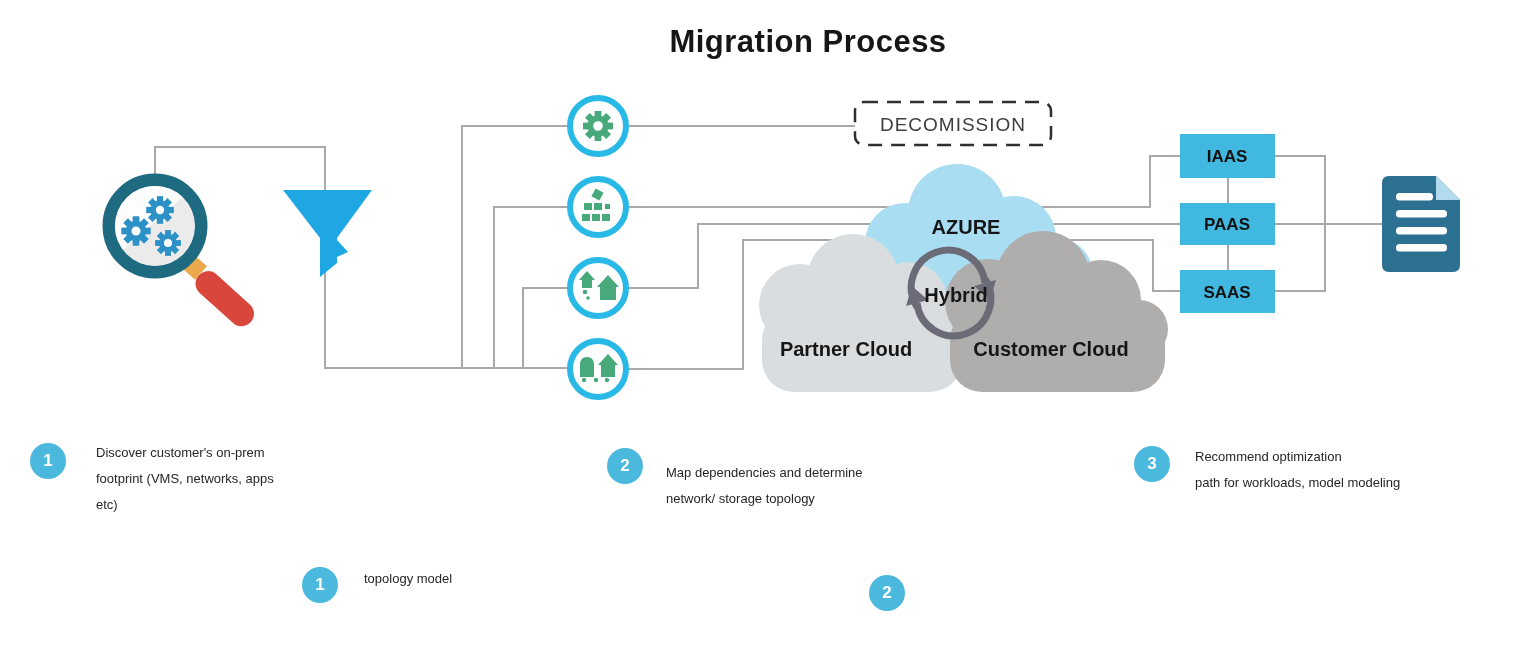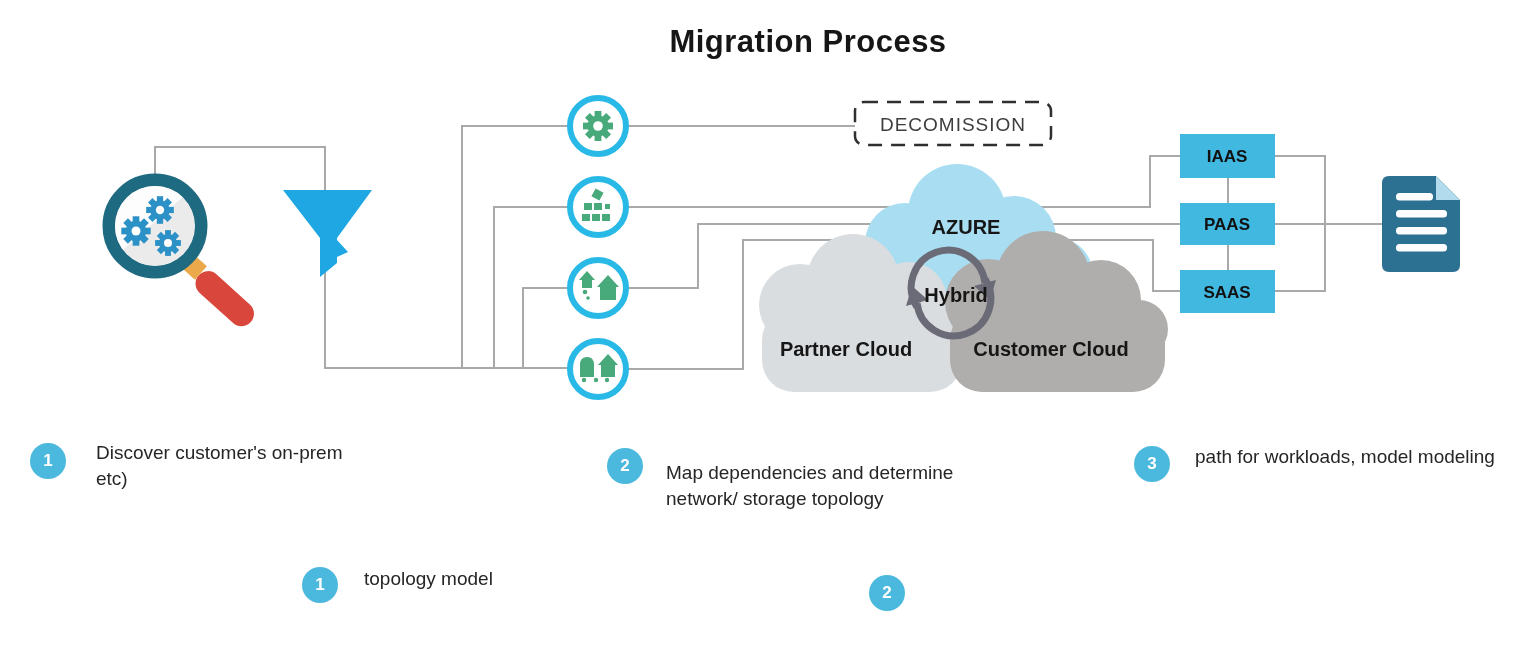--- a/index.html
+++ b/index.html
@@ -4,21 +4,21 @@
 <style>
   html,body{margin:0;padding:0;background:#ffffff;}
   .stage{position:relative;width:1536px;height:659px;background:#ffffff;overflow:hidden;
          font-family:"Liberation Sans",sans-serif;}
   .diagram-svg{position:absolute;left:0;top:0;}
   .title{position:absolute;left:0;top:24px;width:100%;text-align:center;
          font-size:31px;font-weight:bold;color:#161616;letter-spacing:0.5px;margin-left:40px;}
   .badge{position:absolute;width:36px;height:36px;border-radius:50%;background:#4bb9dd;
          color:#ffffff;font-weight:bold;font-size:17px;display:flex;align-items:center;
          justify-content:center;}
-  .annot-text{position:absolute;font-size:19px;color:#262626;line-height:26px;}
+  .annot-text{position:absolute;font-size:13px;color:#262626;line-height:26px;}
   svg text{font-family:"Liberation Sans",sans-serif;}
 </style>
 </head>
 <body>
 
 <div class="stage">
 
   <div class="title">Migration Process</div>
 
   <svg class="diagram-svg" width="1536" height="659" viewBox="0 0 1536 659">
@@ -171,31 +171,33 @@
       <rect x="1396" y="193" width="37" height="7.5" rx="3.5" fill="#ffffff"></rect>
       <rect x="1396" y="210" width="51" height="7.5" rx="3.5" fill="#ffffff"></rect>
       <rect x="1396" y="227" width="51" height="7.5" rx="3.5" fill="#ffffff"></rect>
       <rect x="1396" y="244" width="51" height="7.5" rx="3.5" fill="#ffffff"></rect>
     </g>
   </svg>
 
   <div class="badge" style="left:30px;top:443px;">1</div>
   <div class="annot-text" style="left:96px;top:440px;width:310px;">
     <div>Discover customer's on-prem</div>
+    <div>footprint (VMS, networks, apps</div>
     <div>etc)</div>
   </div>
 
   <div class="badge" style="left:607px;top:448px;">2</div>
   <div class="annot-text" style="left:666px;top:460px;width:330px;">
     <div>Map dependencies and determine</div>
     <div>network/ storage topology</div>
   </div>
 
   <div class="badge" style="left:1134px;top:446px;">3</div>
   <div class="annot-text" style="left:1195px;top:444px;width:340px;">
+    <div>Recommend optimization</div>
     <div>path for workloads, model modeling</div>
   </div>
 
   <div class="badge" style="left:302px;top:567px;">1</div>
   <div class="annot-text" style="left:364px;top:566px;width:310px;">
     <div>topology model</div>
   </div>
 
   <div class="badge" style="left:869px;top:575px;">2</div>
 

